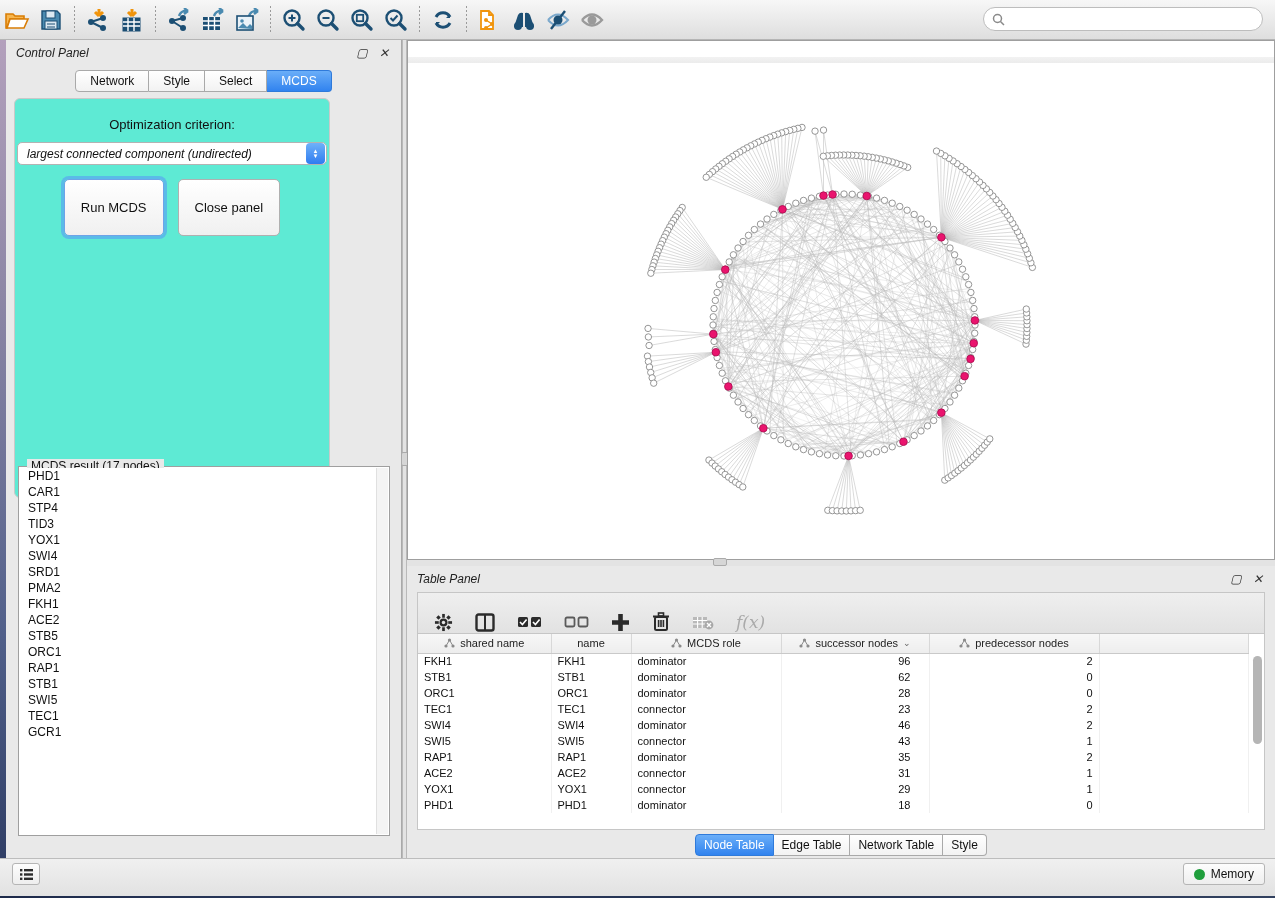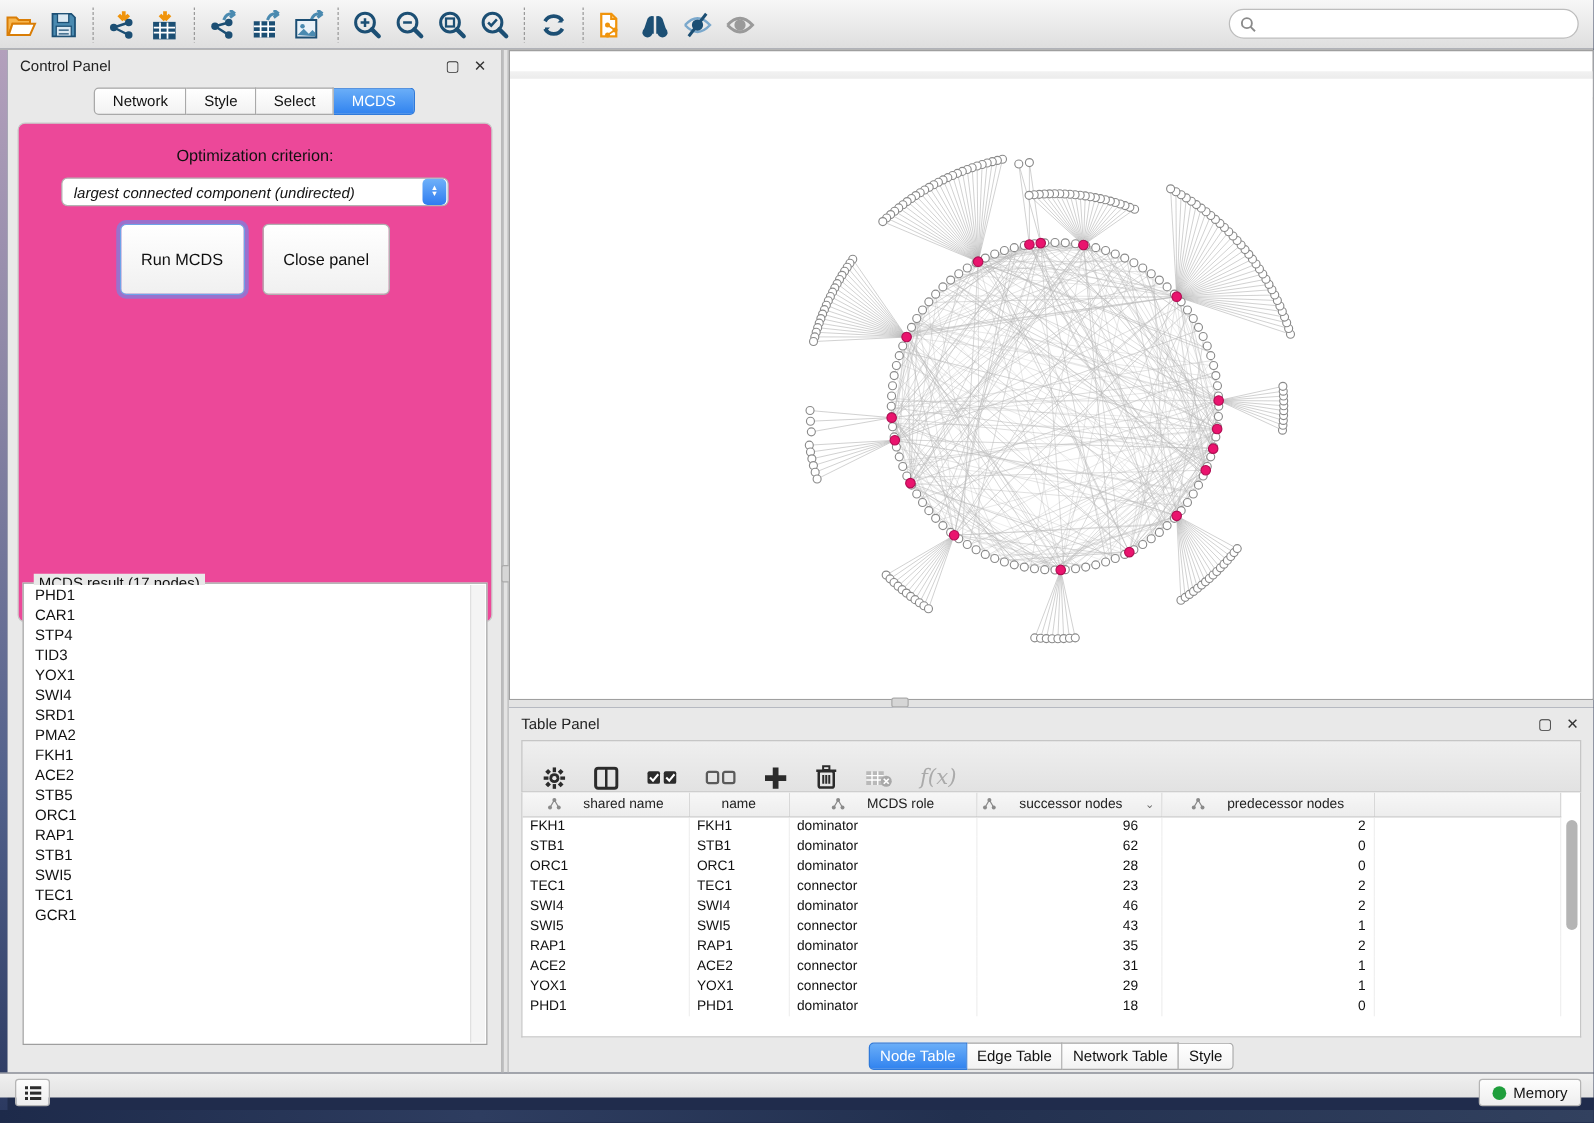--- a/index.html
+++ b/index.html
@@ -24,32 +24,32 @@
   
   .desk-left { position:absolute; left:0; top:40px; width:6px; height:848px;
     background:linear-gradient(#b3a0bc 0%, #8d87a6 30%, #51608a 70%, #2c3a61 100%); }
   .desk-bottom { position:absolute; left:0; top:888px; width:1275px; height:10px;
     background:linear-gradient(90deg,#1d2a4a,#2e3d60 30%,#22304f 60%,#32415f); }
 
   
   .control-panel { position:absolute; left:6px; top:40px; width:396px; height:818px;
     background:#e9e9e9; border-right:1px solid #a9a9a9; }
   .panel-titlebar { height:26px; display:flex; align-items:center; padding:0 10px;
-    font-size:12px; color:#222; }
+    font-size:12px; color:#222;font-style:italic; }
   .panel-titlebar .grow { flex:1; }
   .win-btn { width:14px; height:14px; margin-left:8px; display:flex; align-items:center;
     justify-content:center; font-size:12px; color:#333; cursor:default; }
   .seg-tabs { display:flex; justify-content:center; margin-top:4px; }
   .seg { border:1px solid #a9a9a9; border-left:none; background:linear-gradient(#ffffff,#f2f2f2);
     font-size:12px; padding:3px 14px; color:#111; }
   .seg:first-child { border-left:1px solid #a9a9a9; border-radius:4px 0 0 4px; }
   .seg:last-child { border-radius:0 4px 4px 0; }
   .seg.active { background:linear-gradient(#6aaef8,#3183ef); color:#fff; border-color:#2f7ada; }
-  .cp-inner { position:absolute; left:8px; top:58px; width:380px; height:400px;
-    background:#ec4899; border:1px solid #c9c9c9; border-radius:6px; }
+  .cp-inner { position:absolute; left:8px; top:58px; width:316px; height:400px;
+    background:#5eead4; border:1px solid #c9c9c9; border-radius:6px; }
   .opt-label { text-align:center; margin-top:18px; font-size:13px; color:#111; }
   .dropdown { margin:10px auto 0; width:310px; height:23px; background:#fff;
     border:1px solid #b3b3b3; border-radius:5px; display:flex; align-items:center; }
   .dropdown .dd-text { flex:1; font-size:12px; padding-left:9px; color:#111; white-space:nowrap;font-style:italic; }
   .dd-stepper { width:19px; height:21px; border-radius:4px; margin-right:1px;
     background:linear-gradient(#6fb1f9,#2f7cf0); display:flex; flex-direction:column;
     align-items:center; justify-content:center; color:#fff; font-size:6px; line-height:5px; }
   .btn-row { display:flex; justify-content:center; gap:14px; margin-top:14px; }
   .mac-btn { background:linear-gradient(#ffffff,#f0f0f0); border:1px solid #b0b0b0;
     border-radius:5px; font-size:13px; padding:20px 16px; color:#111; }
@@ -91,31 +91,31 @@
     background:linear-gradient(#efefef,#e2e2e2); border:1px solid #c6c6c6;
     display:flex; align-items:center; padding-left:16px; gap:22px; }
   .tp-icon { display:flex; align-items:center; justify-content:center;margin-top:18px; }
   .fx { font-family:"DejaVu Serif", serif; font-style:italic; font-size:17px; color:#aaa; }
   .tbl-wrap { position:absolute; left:10px; top:68px; right:10px; height:196px;
     background:#fff; border:1px solid #c6c6c6; border-top:none; overflow:hidden; }
   table.ntable { border-collapse:collapse; width:830px; table-layout:fixed; }
   .ntable th { height:19px; background:linear-gradient(#f7f7f7,#ededed);
     border-right:1px solid #d8d8d8; border-bottom:1px solid #c9c9c9;
     font-size:11px; font-weight:normal; color:#222; text-align:center; position:relative; }
-  .ntable th .hdr { display:flex; align-items:center; justify-content:center; gap:18px; }
+  .ntable th .hdr { display:flex; align-items:center; justify-content:center; gap:5px; }
   .ntable td { height:16px; font-size:11px; color:#111; border-right:1px solid #f0f0f0;
     padding:0 6px; white-space:nowrap; }
   .ntable td.num { text-align:right; }
   .tbl-scroll { position:absolute; top:22px; right:2px; width:9px; height:160px; }
   .tbl-thumb { width:9px; height:88px; background:#b5b5b5; border-radius:5px; }
   .tp-tabs { position:absolute; left:0; right:0; top:268px; display:flex; justify-content:center; }
   .tp-tabs .seg { padding:3px 8px; }
 
   
-  .statusbar { position:absolute; left:0; top:858px; width:1275px; height:20px;
+  .statusbar { position:absolute; left:0; top:858px; width:1275px; height:38px;
     background:linear-gradient(#f0f0f0,#e2e2e2); border-top:1px solid #bdbdbd; }
   .status-left-btn { position:absolute; left:12px; top:4px; width:28px; height:22px;
     background:linear-gradient(#fdfdfd,#eee); border:1px solid #b5b5b5; border-radius:3px;
     display:flex; align-items:center; justify-content:center; }
   .memory-btn { position:absolute; right:10px; top:4px; height:22px;
     background:linear-gradient(#fdfdfd,#eee); border:1px solid #b5b5b5; border-radius:3px;
     display:flex; align-items:center; gap:6px; padding:0 10px; font-size:12px; color:#111; }
   .mem-dot { width:11px; height:11px; border-radius:50%; }
 </style>
 </head>

